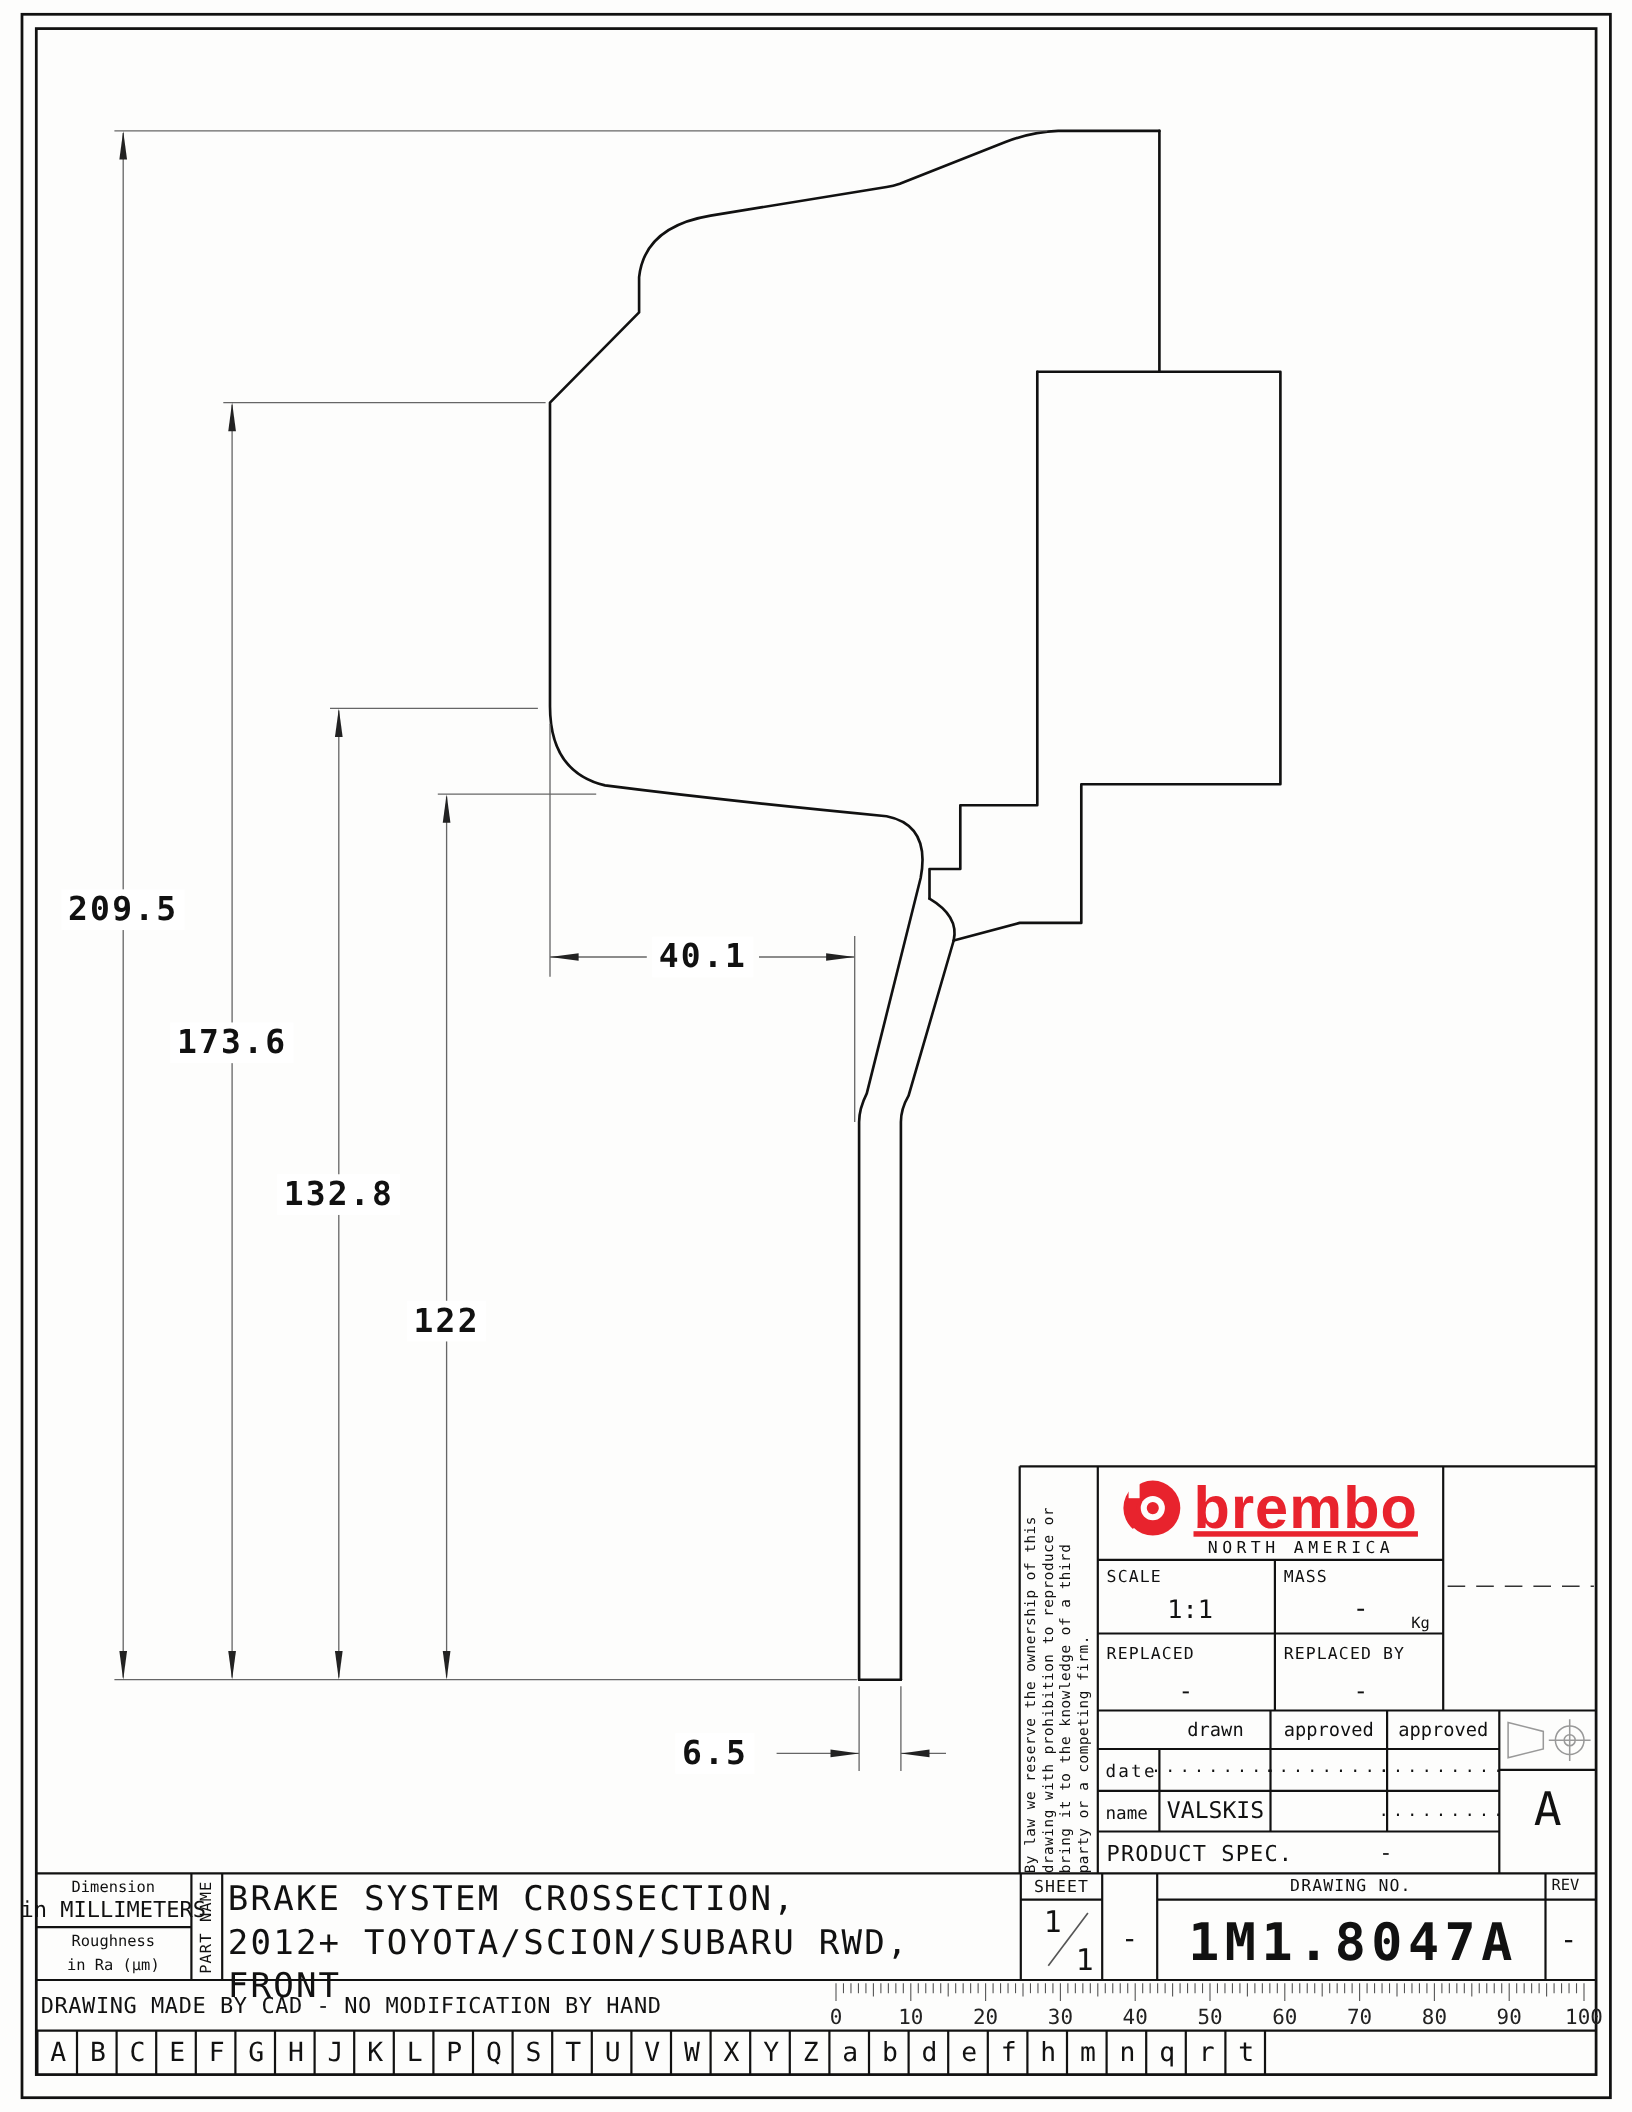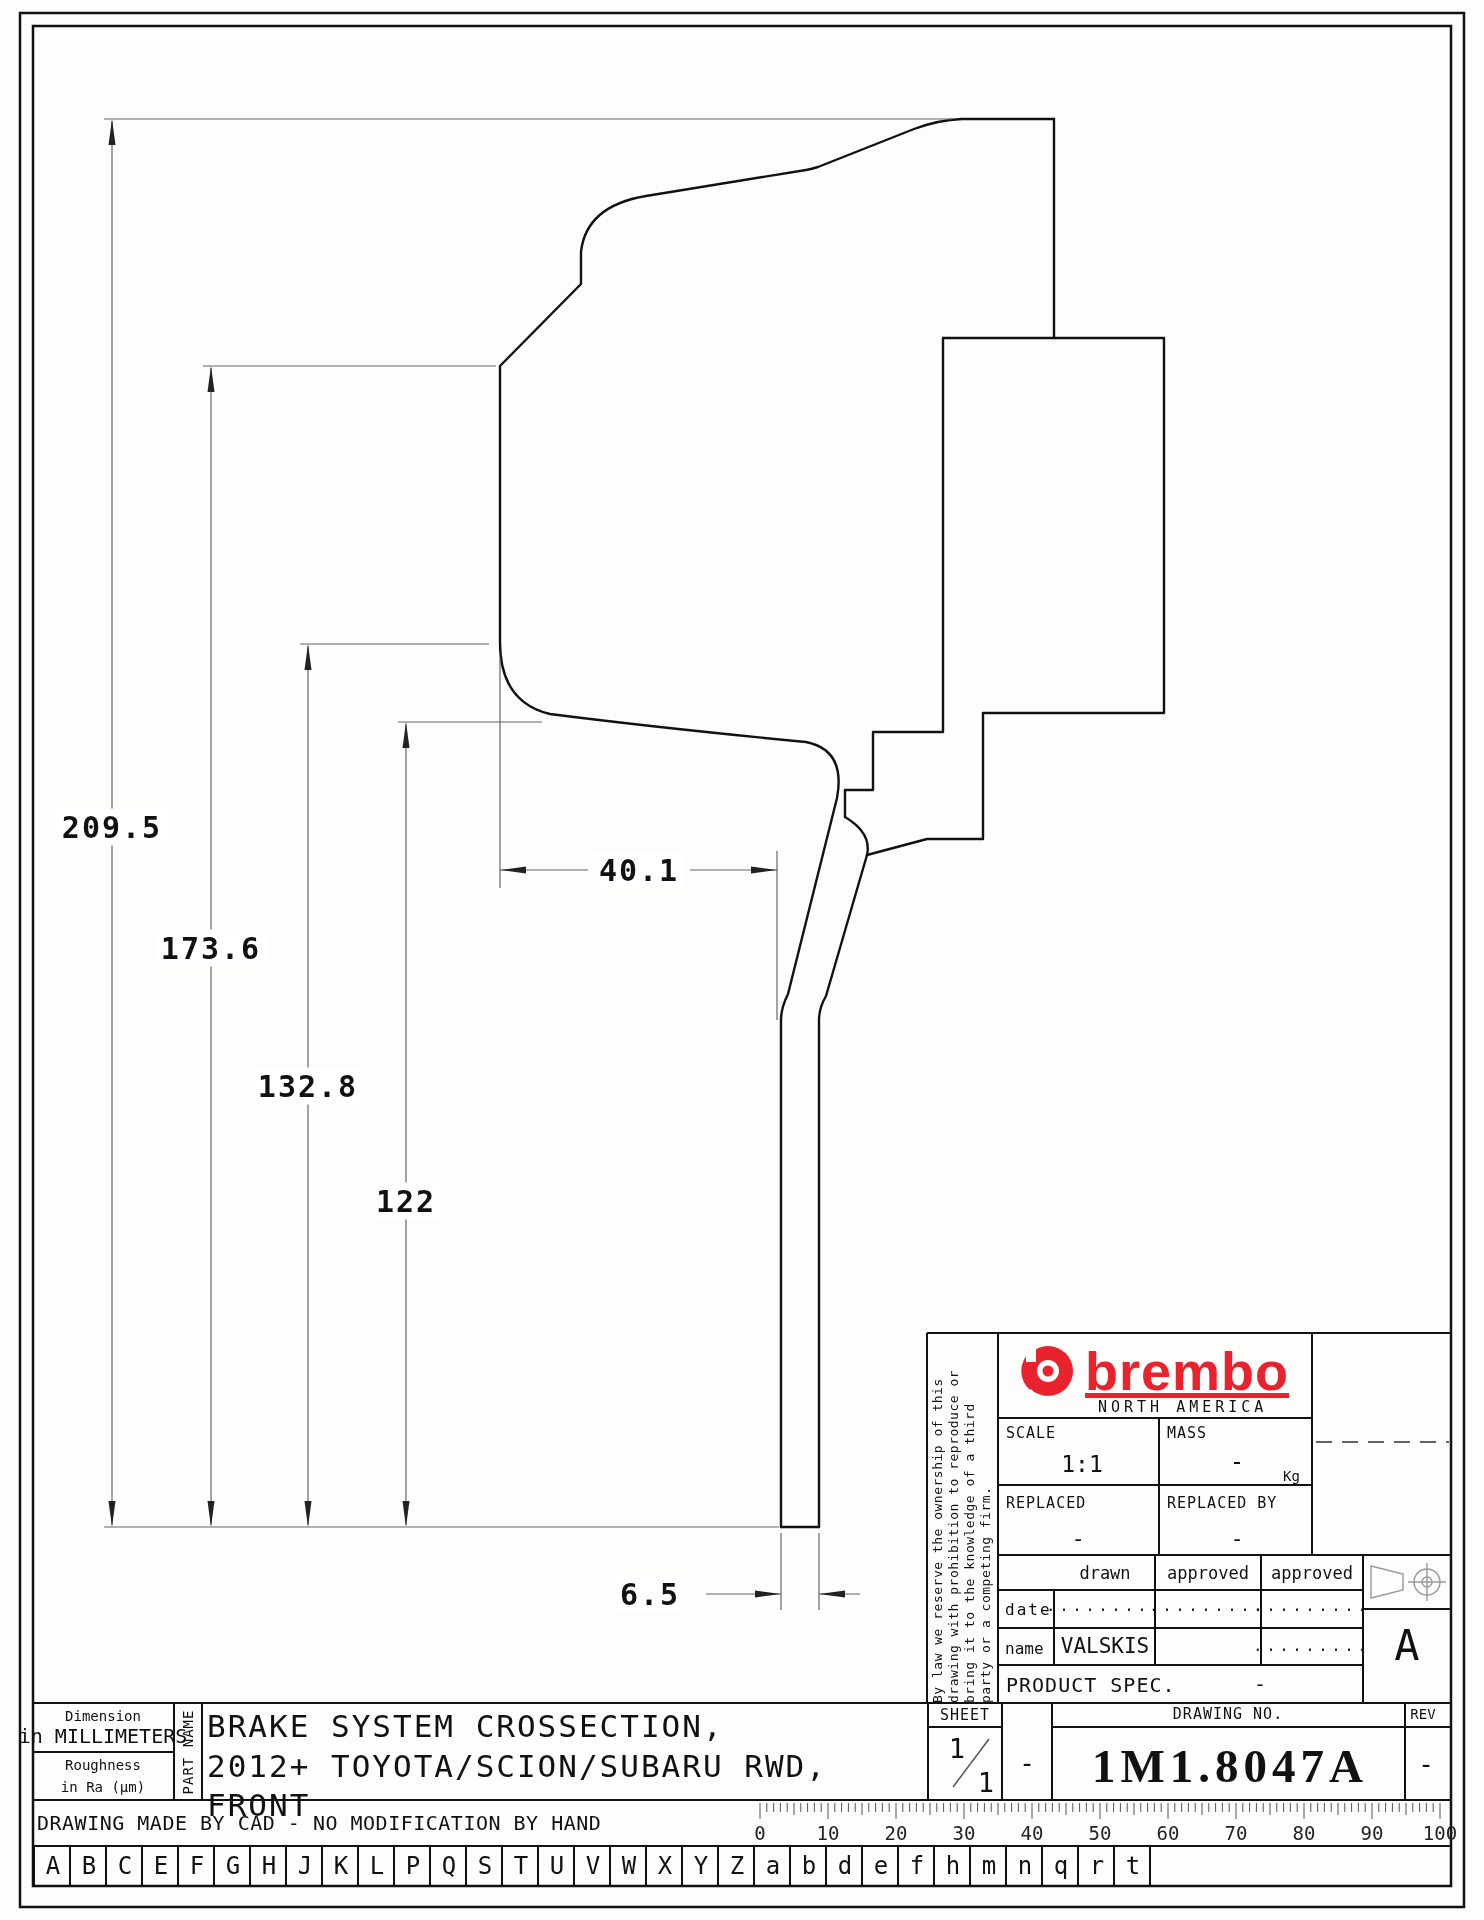--- a/index.html
+++ b/index.html
@@ -286,21 +286,21 @@
   <div class="tb cc dots" style="left:1312px;top:1646px;">.........</div>
   <div class="tb" style="left:1006px;top:1673px;font-size:20px;letter-spacing:1px;">PRODUCT SPEC.</div>
   <div class="tb cc" style="left:1260px;top:1684px;font-size:20px;">-</div>
   <div class="tb cc" style="left:1407px;top:1645px;font-size:42px;">A</div>
 
   <div class="tb cc" style="left:965px;top:1715px;font-size:15px;letter-spacing:1px;">SHEET</div>
   <div class="tb cc" style="left:957px;top:1748px;font-size:27px;">1</div>
   <div class="tb cc" style="left:986px;top:1782px;font-size:27px;">1</div>
   <div class="tb cc" style="left:1027px;top:1763px;font-size:26px;">-</div>
   <div class="tb cc" style="left:1228px;top:1714px;font-size:15px;letter-spacing:1px;">DRAWING NO.</div>
-  <div class="tb cc" style="left:1230px;top:1766px;font-size:47px;font-weight:bold;letter-spacing:5px;font-family:Liberation Serif, serif;">1M1.8047A</div>
+  <div class="tb cc" style="left:1230px;top:1766px;font-size:47px;font-weight:bold;letter-spacing:5px;">1M1.8047A</div>
   <div class="tb cc" style="left:1423px;top:1714px;font-size:14px;">REV</div>
   <div class="tb cc" style="left:1426px;top:1764px;font-size:26px;">-</div>
 
   <div class="tb cc" style="left:103px;top:1716px;font-size:14px;">Dimension</div>
   <div class="tb cc" style="left:103px;top:1736px;font-size:20px;">in MILLIMETERS</div>
   <div class="tb cc" style="left:103px;top:1765px;font-size:14px;">Roughness</div>
   <div class="tb cc" style="left:103px;top:1787px;font-size:14px;">in Ra (µm)</div>
   <div class="tb cc rot" style="left:188px;top:1752px;font-size:14px;letter-spacing:1px;transform:translate(-50%,-50%) rotate(-90deg);">PART NAME</div>
   <div class="tb title-line" style="left:207px;top:1708px;">BRAKE SYSTEM CROSSECTION,</div>
   <div class="tb title-line" style="left:207px;top:1748px;">2012+ TOYOTA/SCION/SUBARU RWD,</div>

